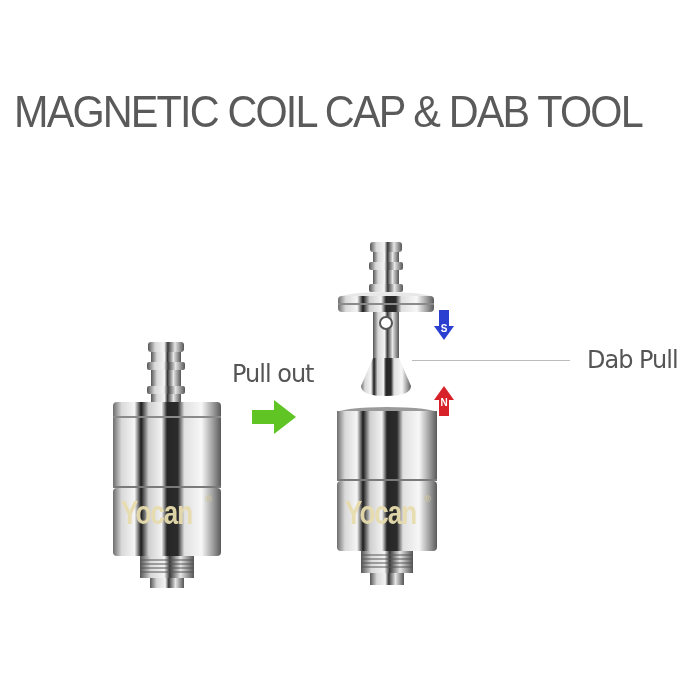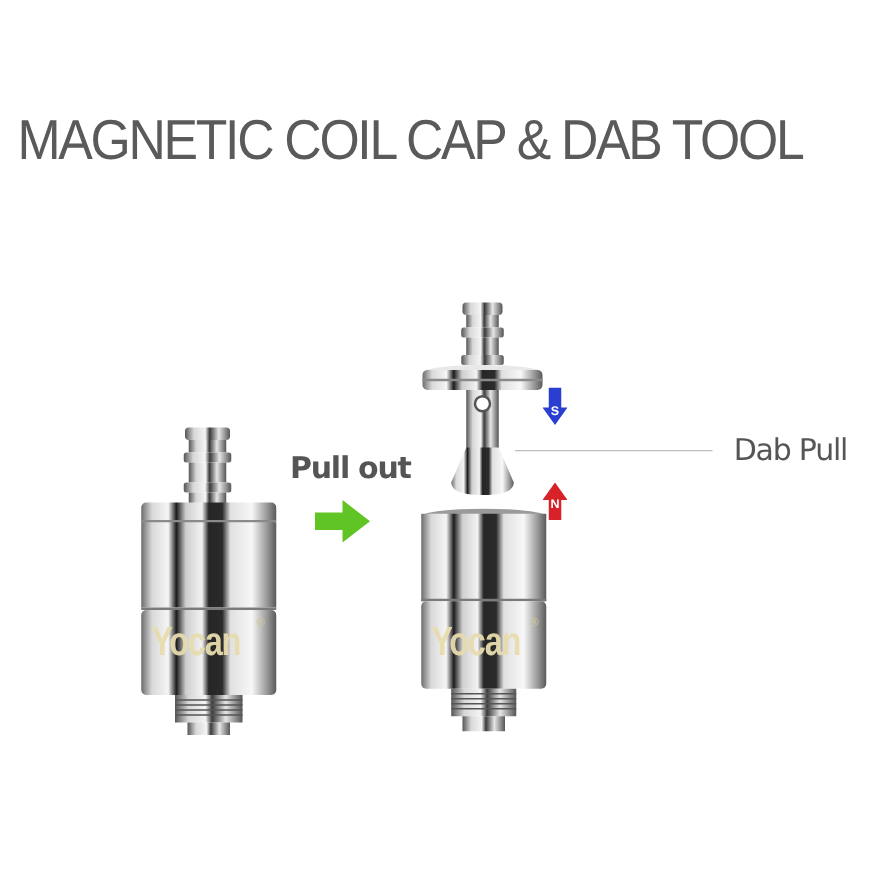--- a/index.html
+++ b/index.html
@@ -3,21 +3,21 @@
 <meta charset="utf-8">
 <style>
   html, body { margin: 0; padding: 0; background: #ffffff; }
   body { width: 700px; height: 700px; position: relative; overflow: hidden; font-family: "Liberation Sans", sans-serif; }
   .title {
     position: absolute; left: 14px; top: 86px; width: 680px;
     font-family: "Liberation Sans", sans-serif; font-size: 45px; color: #5a5a5a;
     letter-spacing: -2px; white-space: nowrap; transform: scaleX(0.92); transform-origin: left center;
   }
   .label { position: absolute; color: #555555; font-family: "DejaVu Sans", sans-serif; white-space: nowrap; }
-  .pull-label { left: 232px; top: 360px; font-size: 24px; letter-spacing: -1px; font-weight: bold; }
+  .pull-label { left: 232px; top: 360px; font-size: 24px; letter-spacing: -1px; }
   .dab-label { left: 587px; top: 346px; font-size: 24px; letter-spacing: -1px; }
   .leader { position: absolute; left: 412px; top: 360px; width: 158px; height: 1px; background: #bcbcbc; }
   .part { position: absolute; }
   .yocan { position: absolute; font-family: "Liberation Sans", sans-serif; font-weight: bold; font-size: 26px;
     color: #e8dcae; letter-spacing: -1px; transform: scaleY(1.25); opacity: 0.95; }
   .reg { position: absolute; font-size: 9px; color: #cfc49a; font-family: "DejaVu Sans", sans-serif; }
 </style>
 </head>
 <body>
 

